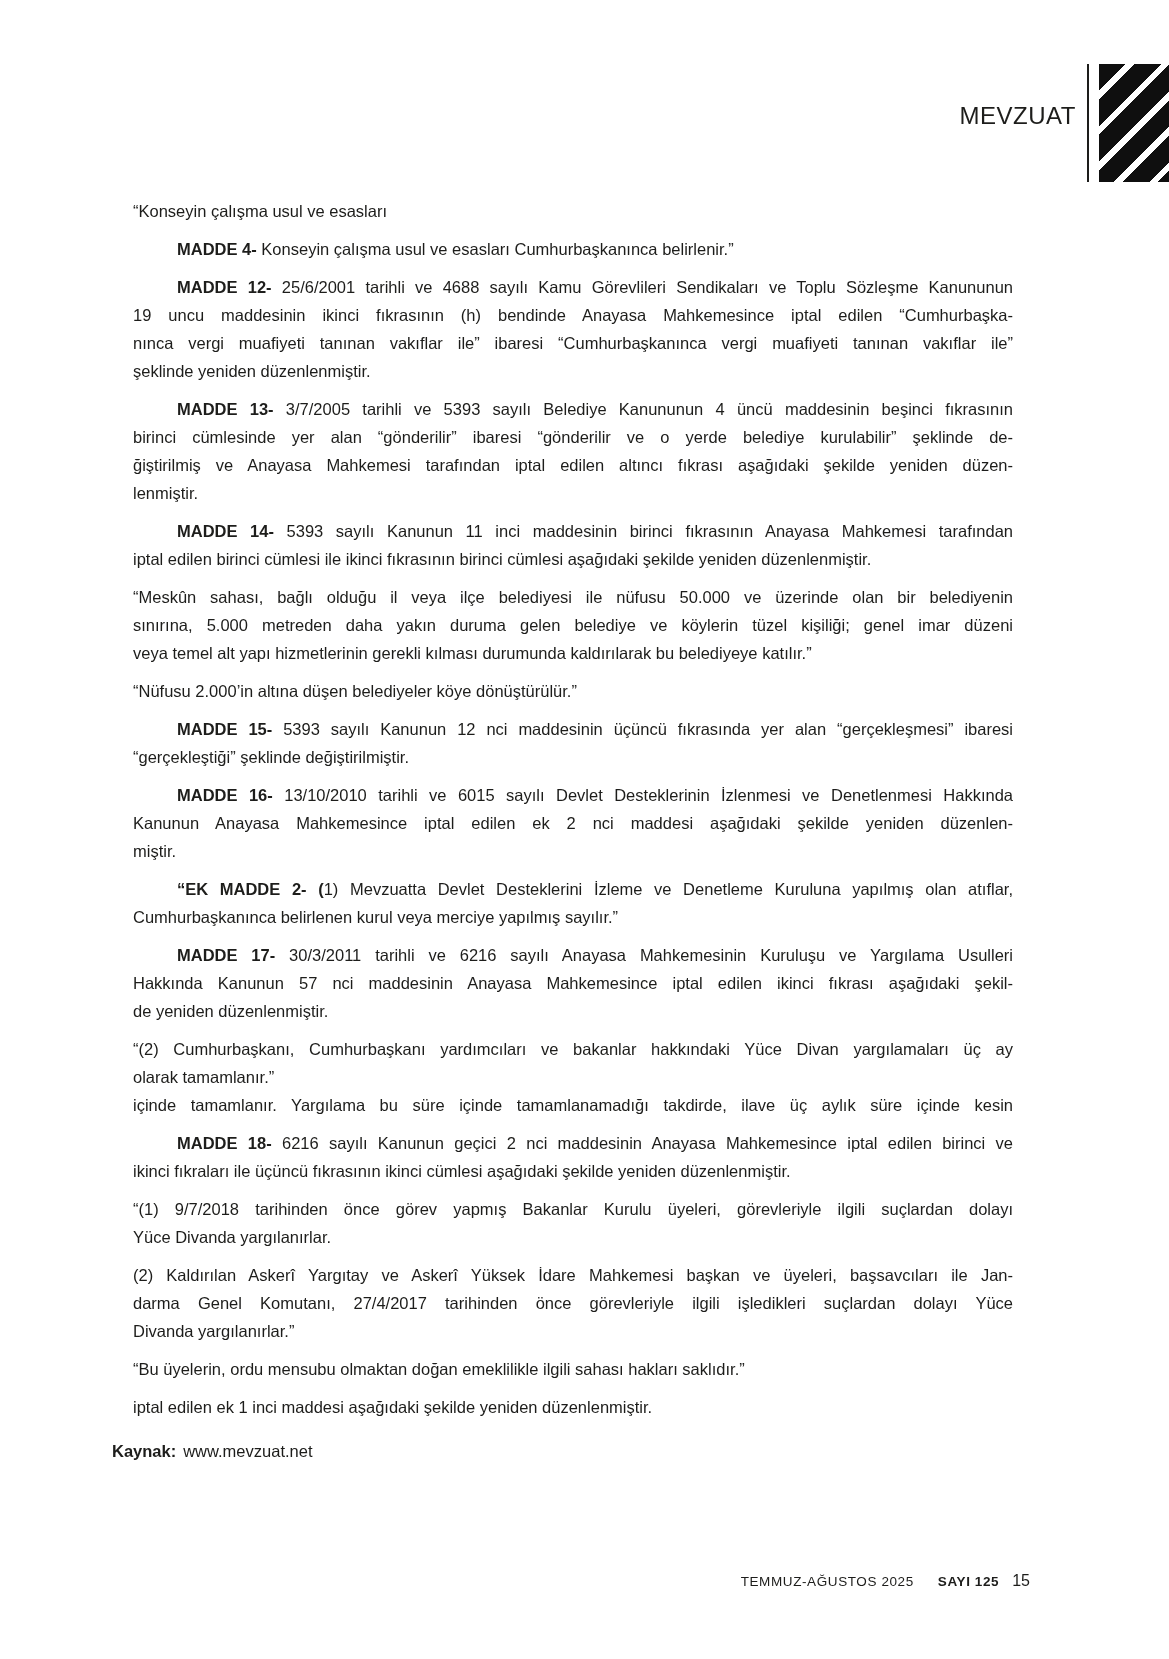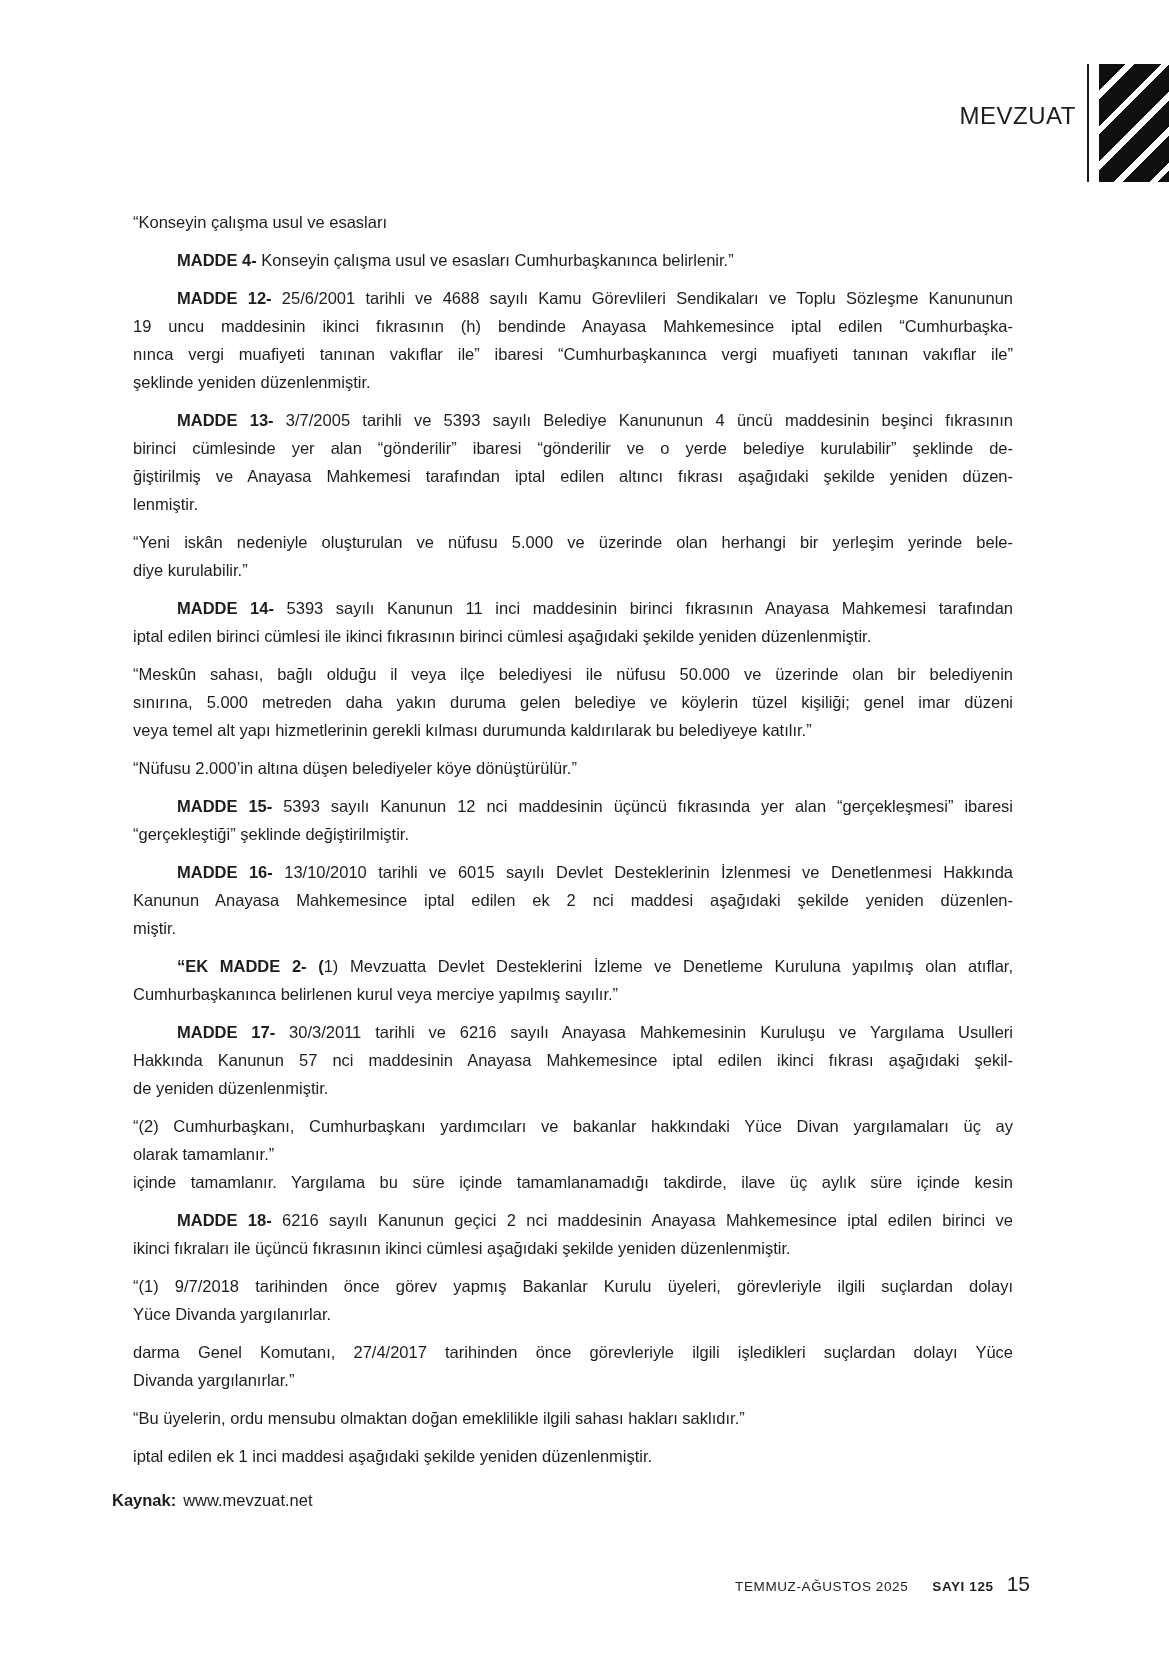--- a/index.html
+++ b/index.html
@@ -29,21 +29,21 @@
     position: absolute;
     top: 64px; right: 0;
     width: 70px; height: 118px;
     background: repeating-linear-gradient(135deg,
       #0f0f0f 0 19px,
       #ffffff 19px 25px);
   }
   
   .content {
     position: absolute;
-    left: 133px; top: 208px;
+    left: 133px; top: 197px;
     width: 880px;
     font-size: 16.5px;
     line-height: 28px;
   }
   .para { margin: 0 0 10px 0; }
   .line { white-space: normal; }
   .jl { text-align: justify; text-align-last: justify; }
   .para b { font-weight: bold; margin-left: 44px; }
   .source-line {
     margin-top: 16px;
@@ -56,21 +56,21 @@
   .page-footer {
     position: absolute;
     top: 1572px; right: 139px;
     display: flex;
     align-items: baseline;
     font-size: 13.5px;
     letter-spacing: 0.6px;
     color: #1d1d1b;
   }
   .page-footer .issue-no { margin-left: 24px; font-weight: bold; }
-  .page-footer .page-no { margin-left: 13px; font-size: 21px; letter-spacing: 0; }
+  .page-footer .page-no { margin-left: 13px; font-size: 16px; letter-spacing: 0; }
 </style>
 </head>
 <body>
 
 <div class="brand">MEVZUAT</div>
 <div class="header-rule"></div>
 <div class="stripe-box"></div>
 
 <div class="content">
   <div>
@@ -84,24 +84,20 @@
         <div class="line jl"><b>MADDE 12-</b> 25/6/2001 tarihli ve 4688 sayılı Kamu Görevlileri Sendikaları ve Toplu Sözleşme Kanununun</div>
         <div class="line jl">19 uncu maddesinin ikinci fıkrasının (h) bendinde Anayasa Mahkemesince iptal edilen “Cumhurbaşka-</div>
         <div class="line jl">nınca vergi muafiyeti tanınan vakıflar ile” ibaresi “Cumhurbaşkanınca vergi muafiyeti tanınan vakıflar ile”</div>
         <div class="line">şeklinde yeniden düzenlenmiştir.</div>
       </div>
       <div class="para">
         <div class="line jl"><b>MADDE 13-</b> 3/7/2005 tarihli ve 5393 sayılı Belediye Kanununun 4 üncü maddesinin beşinci fıkrasının</div>
         <div class="line jl">birinci cümlesinde yer alan “gönderilir” ibaresi “gönderilir ve o yerde belediye kurulabilir” şeklinde de-</div>
         <div class="line jl">ğiştirilmiş ve Anayasa Mahkemesi tarafından iptal edilen altıncı fıkrası aşağıdaki şekilde yeniden düzen-</div>
         <div class="line">lenmiştir.</div>
-      </div>
-      <div class="para">
-        <div class="line jl">“Yeni iskân nedeniyle oluşturulan ve nüfusu 5.000 ve üzerinde olan herhangi bir yerleşim yerinde bele-</div>
-        <div class="line">diye kurulabilir.”</div>
       </div>
       <div class="para">
         <div class="line jl"><b>MADDE 14-</b> 5393 sayılı Kanunun 11 inci maddesinin birinci fıkrasının Anayasa Mahkemesi tarafından</div>
         <div class="line">iptal edilen birinci cümlesi ile ikinci fıkrasının birinci cümlesi aşağıdaki şekilde yeniden düzenlenmiştir.</div>
       </div>
       <div class="para">
         <div class="line jl">“Meskûn sahası, bağlı olduğu il veya ilçe belediyesi ile nüfusu 50.000 ve üzerinde olan bir belediyenin</div>
         <div class="line jl">sınırına, 5.000 metreden daha yakın duruma gelen belediye ve köylerin tüzel kişiliği; genel imar düzeni</div>
         <div class="line">veya temel alt yapı hizmetlerinin gerekli kılması durumunda kaldırılarak bu belediyeye katılır.”</div>
       </div>
@@ -133,20 +129,21 @@
       </div>
       <div class="para">
         <div class="line jl"><b>MADDE 18-</b> 6216 sayılı Kanunun geçici 2 nci maddesinin Anayasa Mahkemesince iptal edilen birinci ve</div>
         <div class="line">ikinci fıkraları ile üçüncü fıkrasının ikinci cümlesi aşağıdaki şekilde yeniden düzenlenmiştir.</div>
       </div>
       <div class="para">
         <div class="line jl">“(1) 9/7/2018 tarihinden önce görev yapmış Bakanlar Kurulu üyeleri, görevleriyle ilgili suçlardan dolayı</div>
         <div class="line">Yüce Divanda yargılanırlar.</div>
       </div>
       <div class="para">
+        <div class="line jl">(2) Kaldırılan Askerî Yargıtay ve Askerî Yüksek İdare Mahkemesi başkan ve üyeleri, başsavcıları ile Jan-</div>
         <div class="line jl">darma Genel Komutanı, 27/4/2017 tarihinden önce görevleriyle ilgili işledikleri suçlardan dolayı Yüce</div>
         <div class="line">Divanda yargılanırlar.”</div>
       </div>
       <div class="para">
         <div class="line">“Bu üyelerin, ordu mensubu olmaktan doğan emeklilikle ilgili sahası hakları saklıdır.”</div>
       </div>
       <div class="para">
         <div class="line">iptal edilen ek 1 inci maddesi aşağıdaki şekilde yeniden düzenlenmiştir.</div>
       </div>
     </div>

